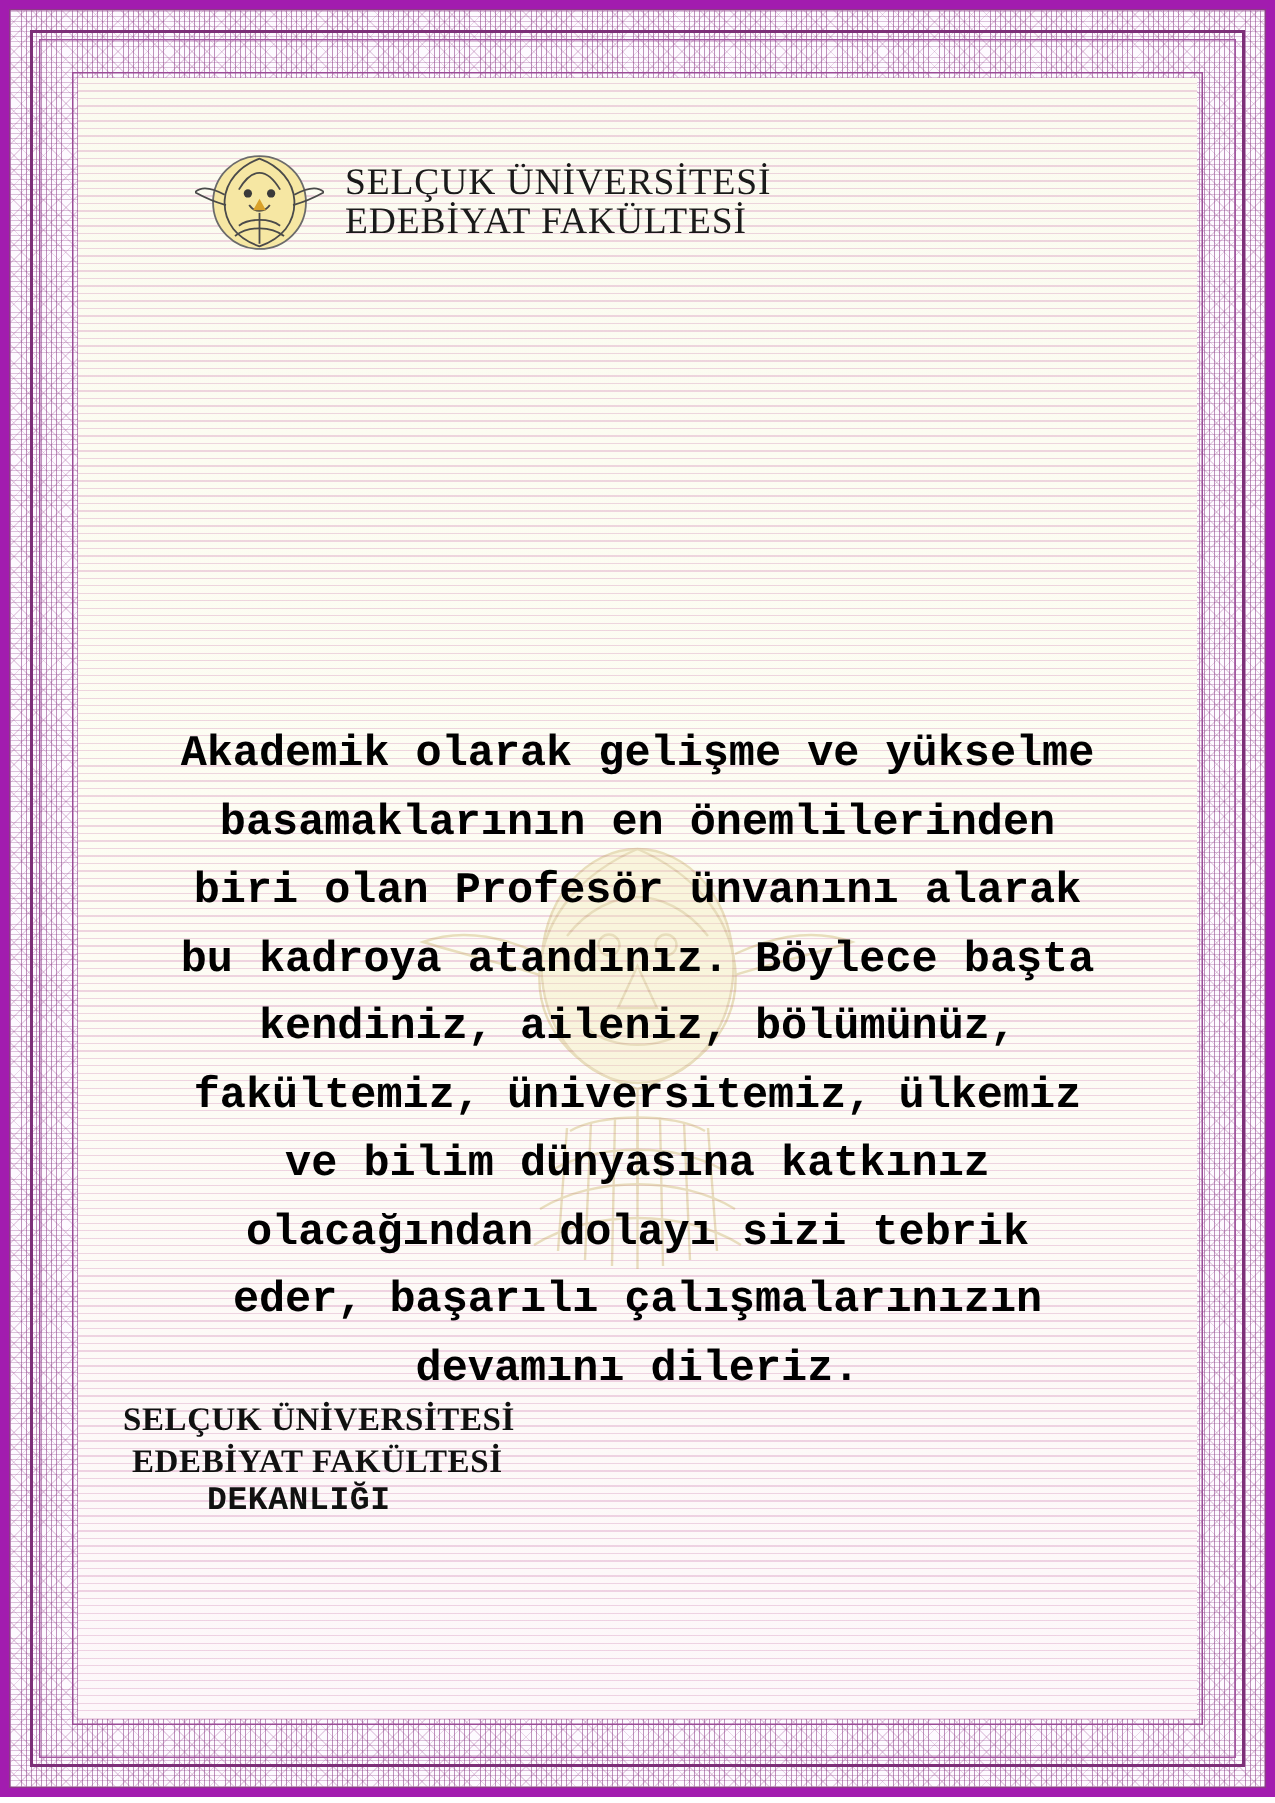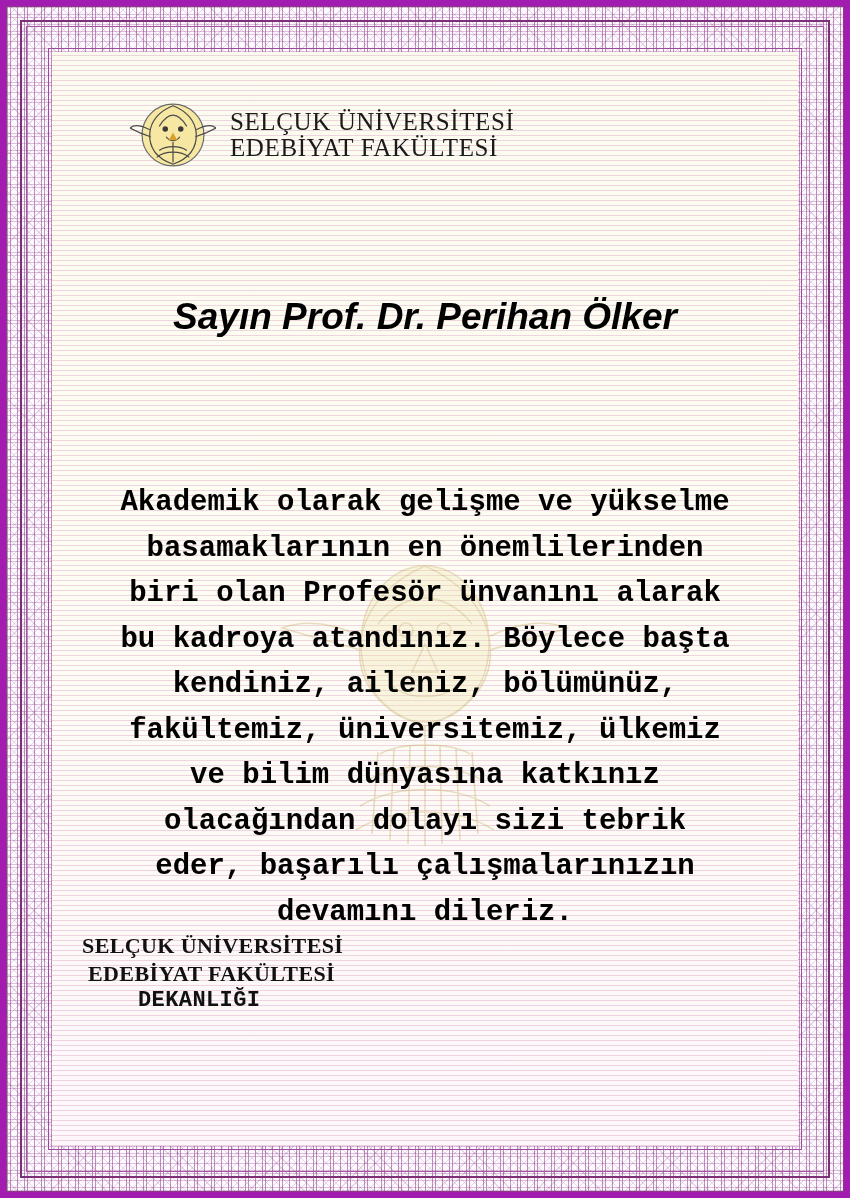--- a/index.html
+++ b/index.html
@@ -242,21 +242,20 @@
         <circle cx="41" cy="43" r="3.2" fill="#3a3a3a"></circle>
         <circle cx="59" cy="43" r="3.2" fill="#3a3a3a"></circle>
         <path d="M50 47 L45 56 L55 56 Z" fill="#d8a12a"></path>
       </svg>
       <div class="org-lines">
         <div class="org-line">SELÇUK ÜNİVERSİTESİ</div>
         <div class="org-line">EDEBİYAT FAKÜLTESİ</div>
       </div>
     </div>
 
-    <div class="salutation">Sayın Prof. Dr. Perihan Ölker</div>
 
     <div class="body-text">Akademik olarak gelişme ve yükselme basamaklarının en önemlilerinden biri olan Profesör ünvanını alarak bu kadroya atandınız. Böylece başta kendiniz, aileniz, bölümünüz, fakültemiz, üniversitemiz, ülkemiz ve bilim dünyasına  katkınız olacağından dolayı sizi tebrik eder, başarılı çalışmalarınızın devamını dileriz.</div>
 
     <div class="signature">
       <div class="sig-line-1">SELÇUK ÜNİVERSİTESİ</div>
       <div class="sig-line-2">EDEBİYAT FAKÜLTESİ</div>
       <div class="sig-line-3">DEKANLIĞI</div>
     </div>
 
   </div>

